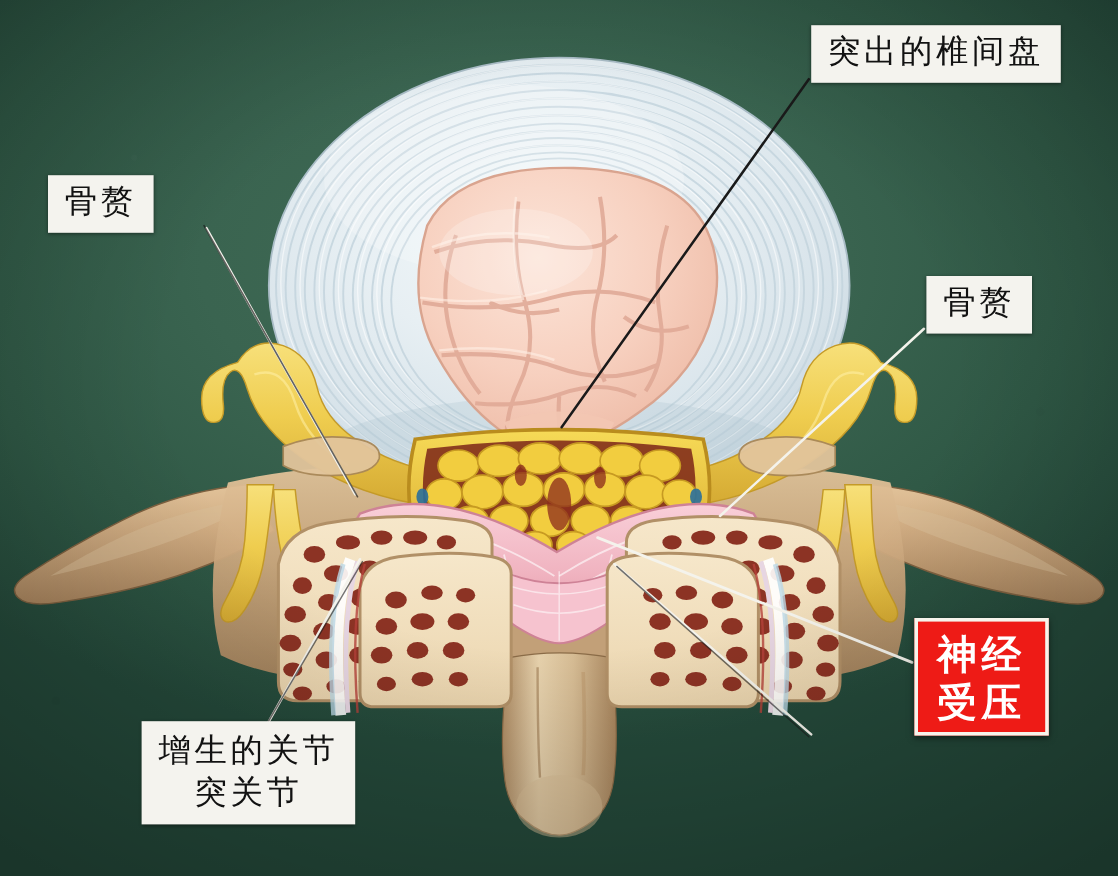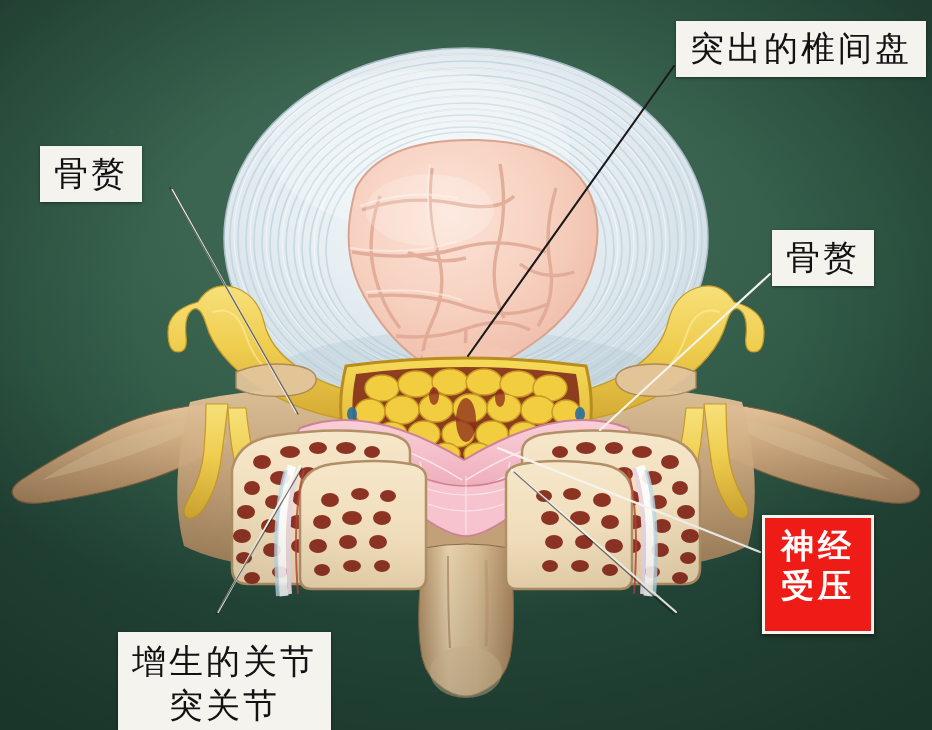--- a/index.html
+++ b/index.html
@@ -30,35 +30,35 @@
 
   
   #art{position:absolute;left:0;top:0;width:932px;height:730px;}
 
   
   .label{
     position:absolute;background:#F4F3EE;color:#121212;
     box-shadow:0 1px 3px rgba(0,0,0,.45);
     font-family:"DejaVu Sans","Liberation Sans",sans-serif;
     letter-spacing:3px;text-align:center;line-height:1.18;
-    font-size:34px;padding:7px 14px 9px;white-space:pre-line;
+    font-size:27px;padding:7px 14px 9px;white-space:pre-line;
   }
   .label.two{line-height:1.3;}
   .label-red{
     position:absolute;background:#EE1B16;color:#FFFFFF;
     border:3px solid #F6F4EC;
     font-family:"DejaVu Sans","Liberation Sans",sans-serif;
     font-weight:700;letter-spacing:4px;text-align:right;
-    line-height:1.22;font-size:33px;padding:8px 16px 24px;
+    line-height:1.22;font-size:33px;padding:8px 16px 3px;
     white-space:pre-line;box-shadow:0 2px 5px rgba(0,0,0,.5);
   }
   #lbl-disc{left:676px;top:21px;}
   #lbl-spur-l{left:40px;top:146px;}
   #lbl-spur-r{left:772px;top:230px;}
-  #lbl-facet{left:118px;top:632px;}
+  #lbl-facet{left:118px;top:601px;}
   #lbl-flavum{left:621px;top:612px;}
   #lbl-nerve{left:762px;top:515px;}
 </style>
 </head>
 <body>
 
 <div id="stage">
 
   <div class="bg"></div>
   <div class="bg-noise"></div>

